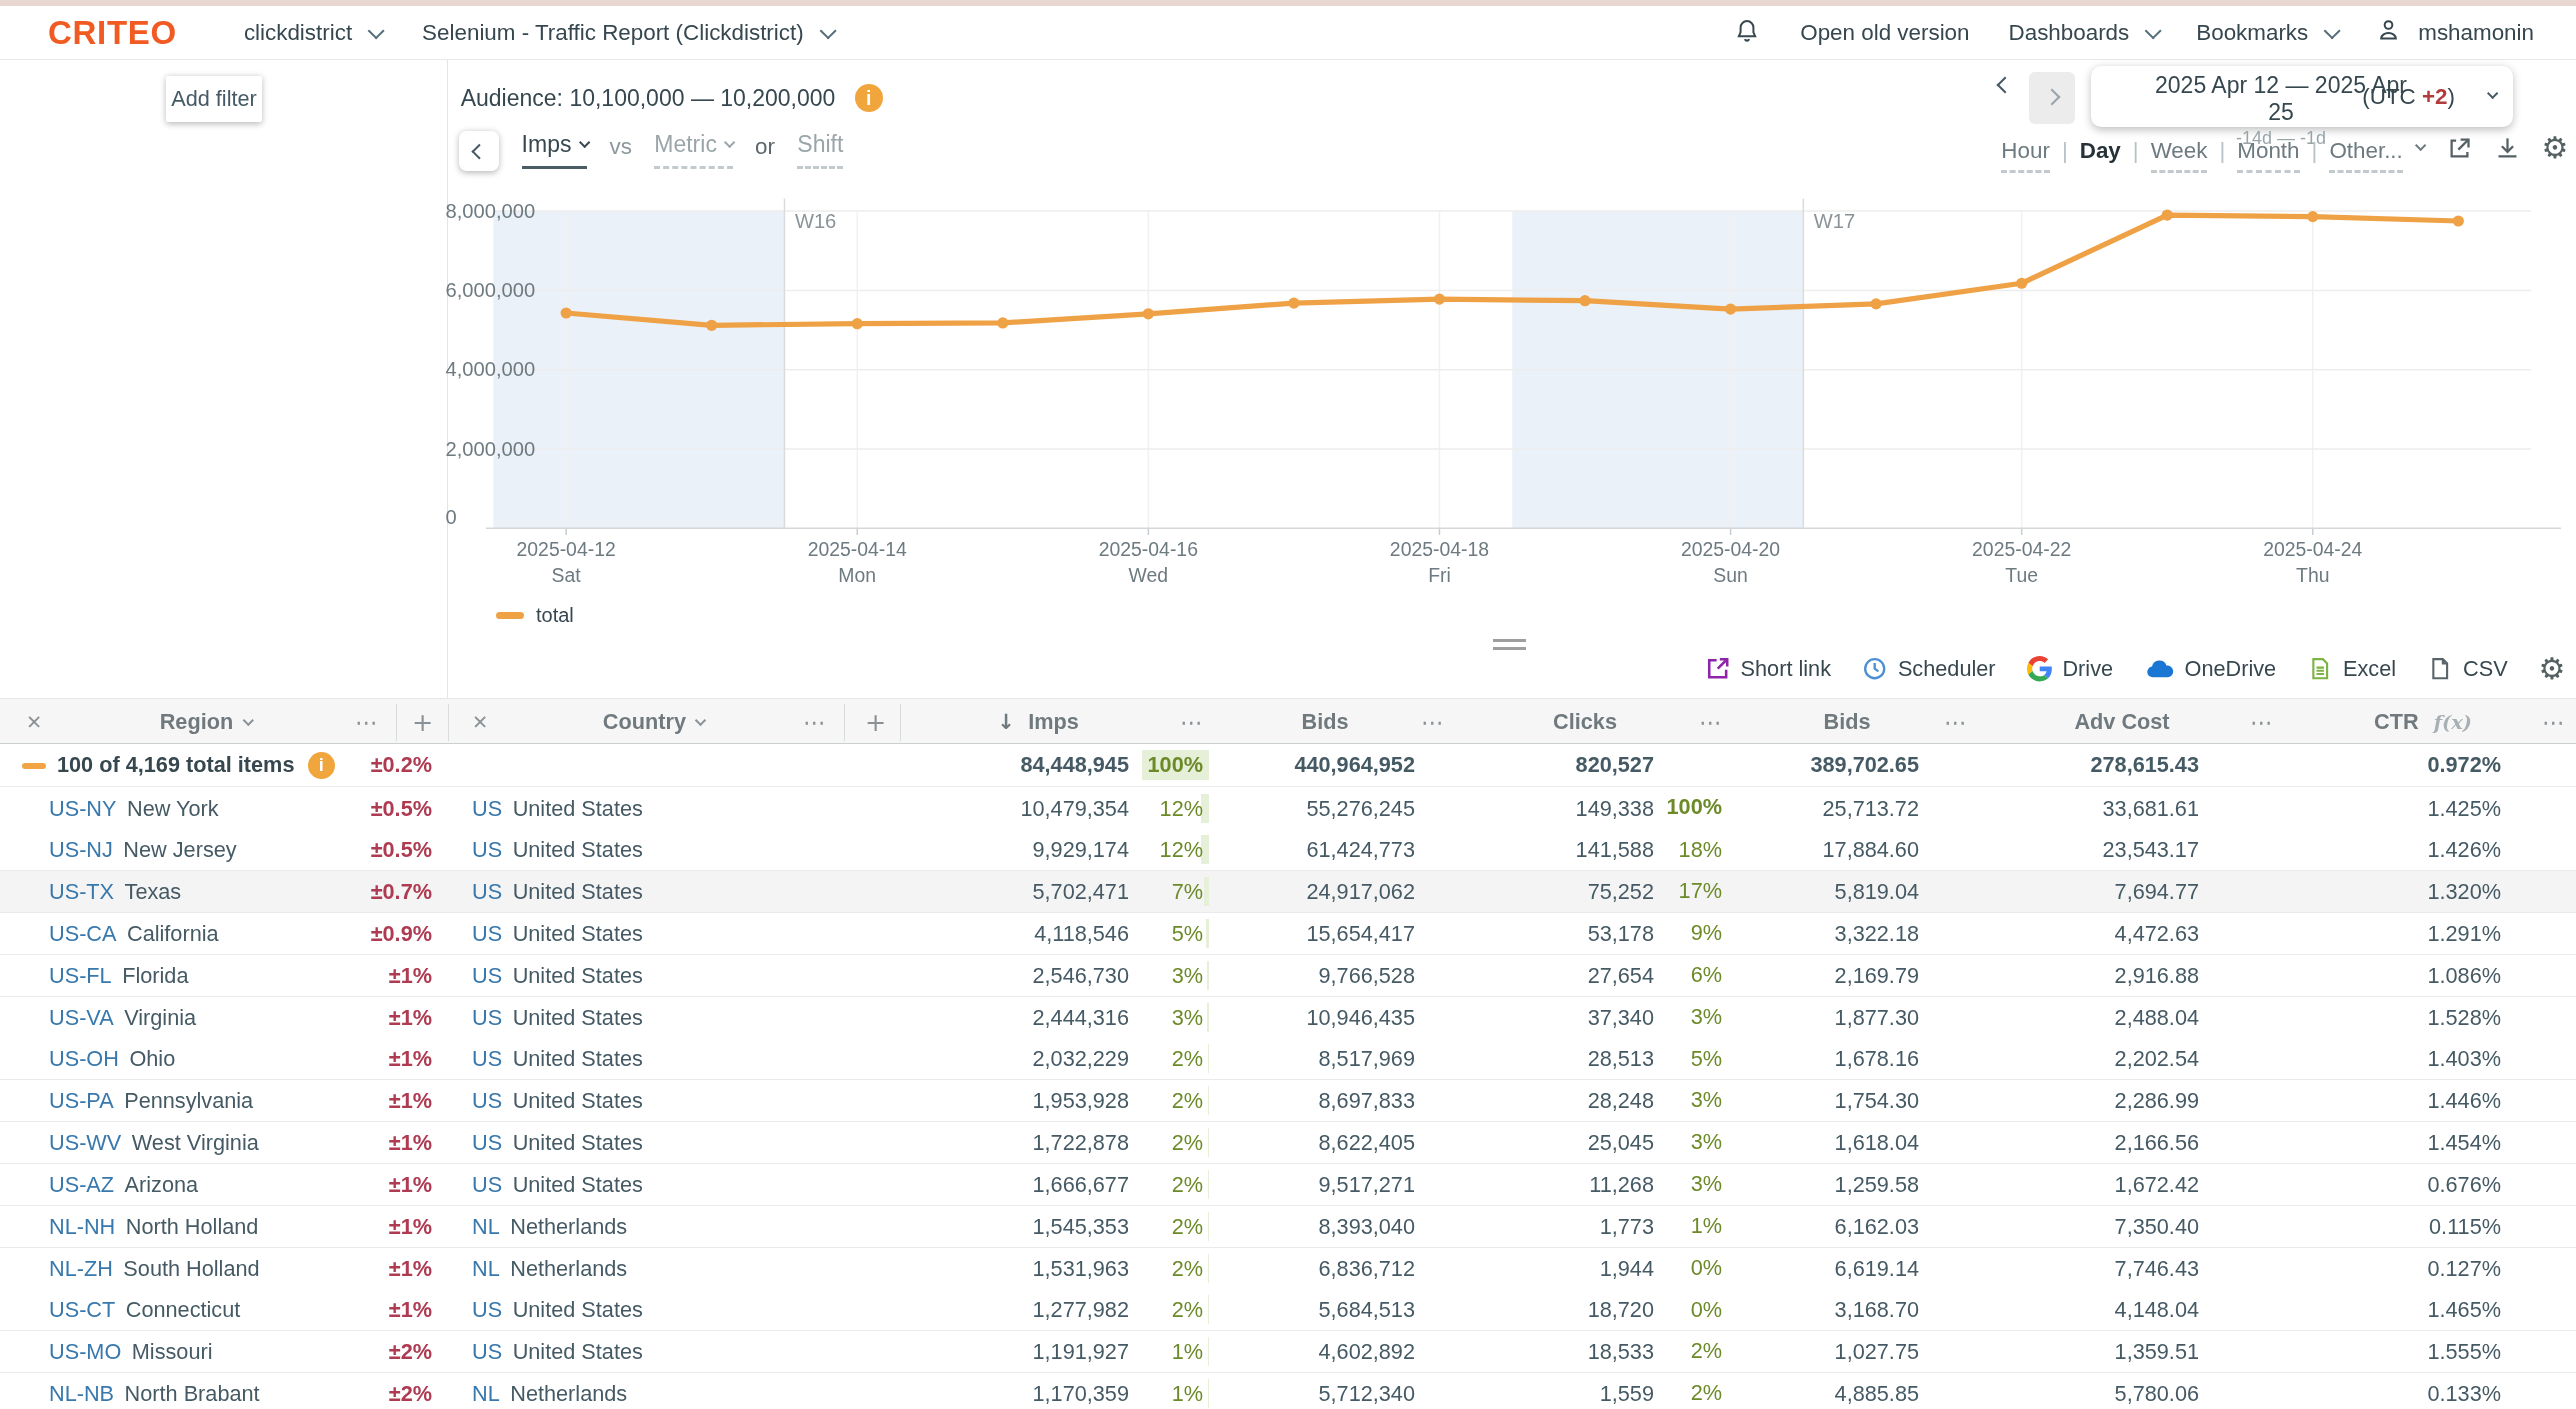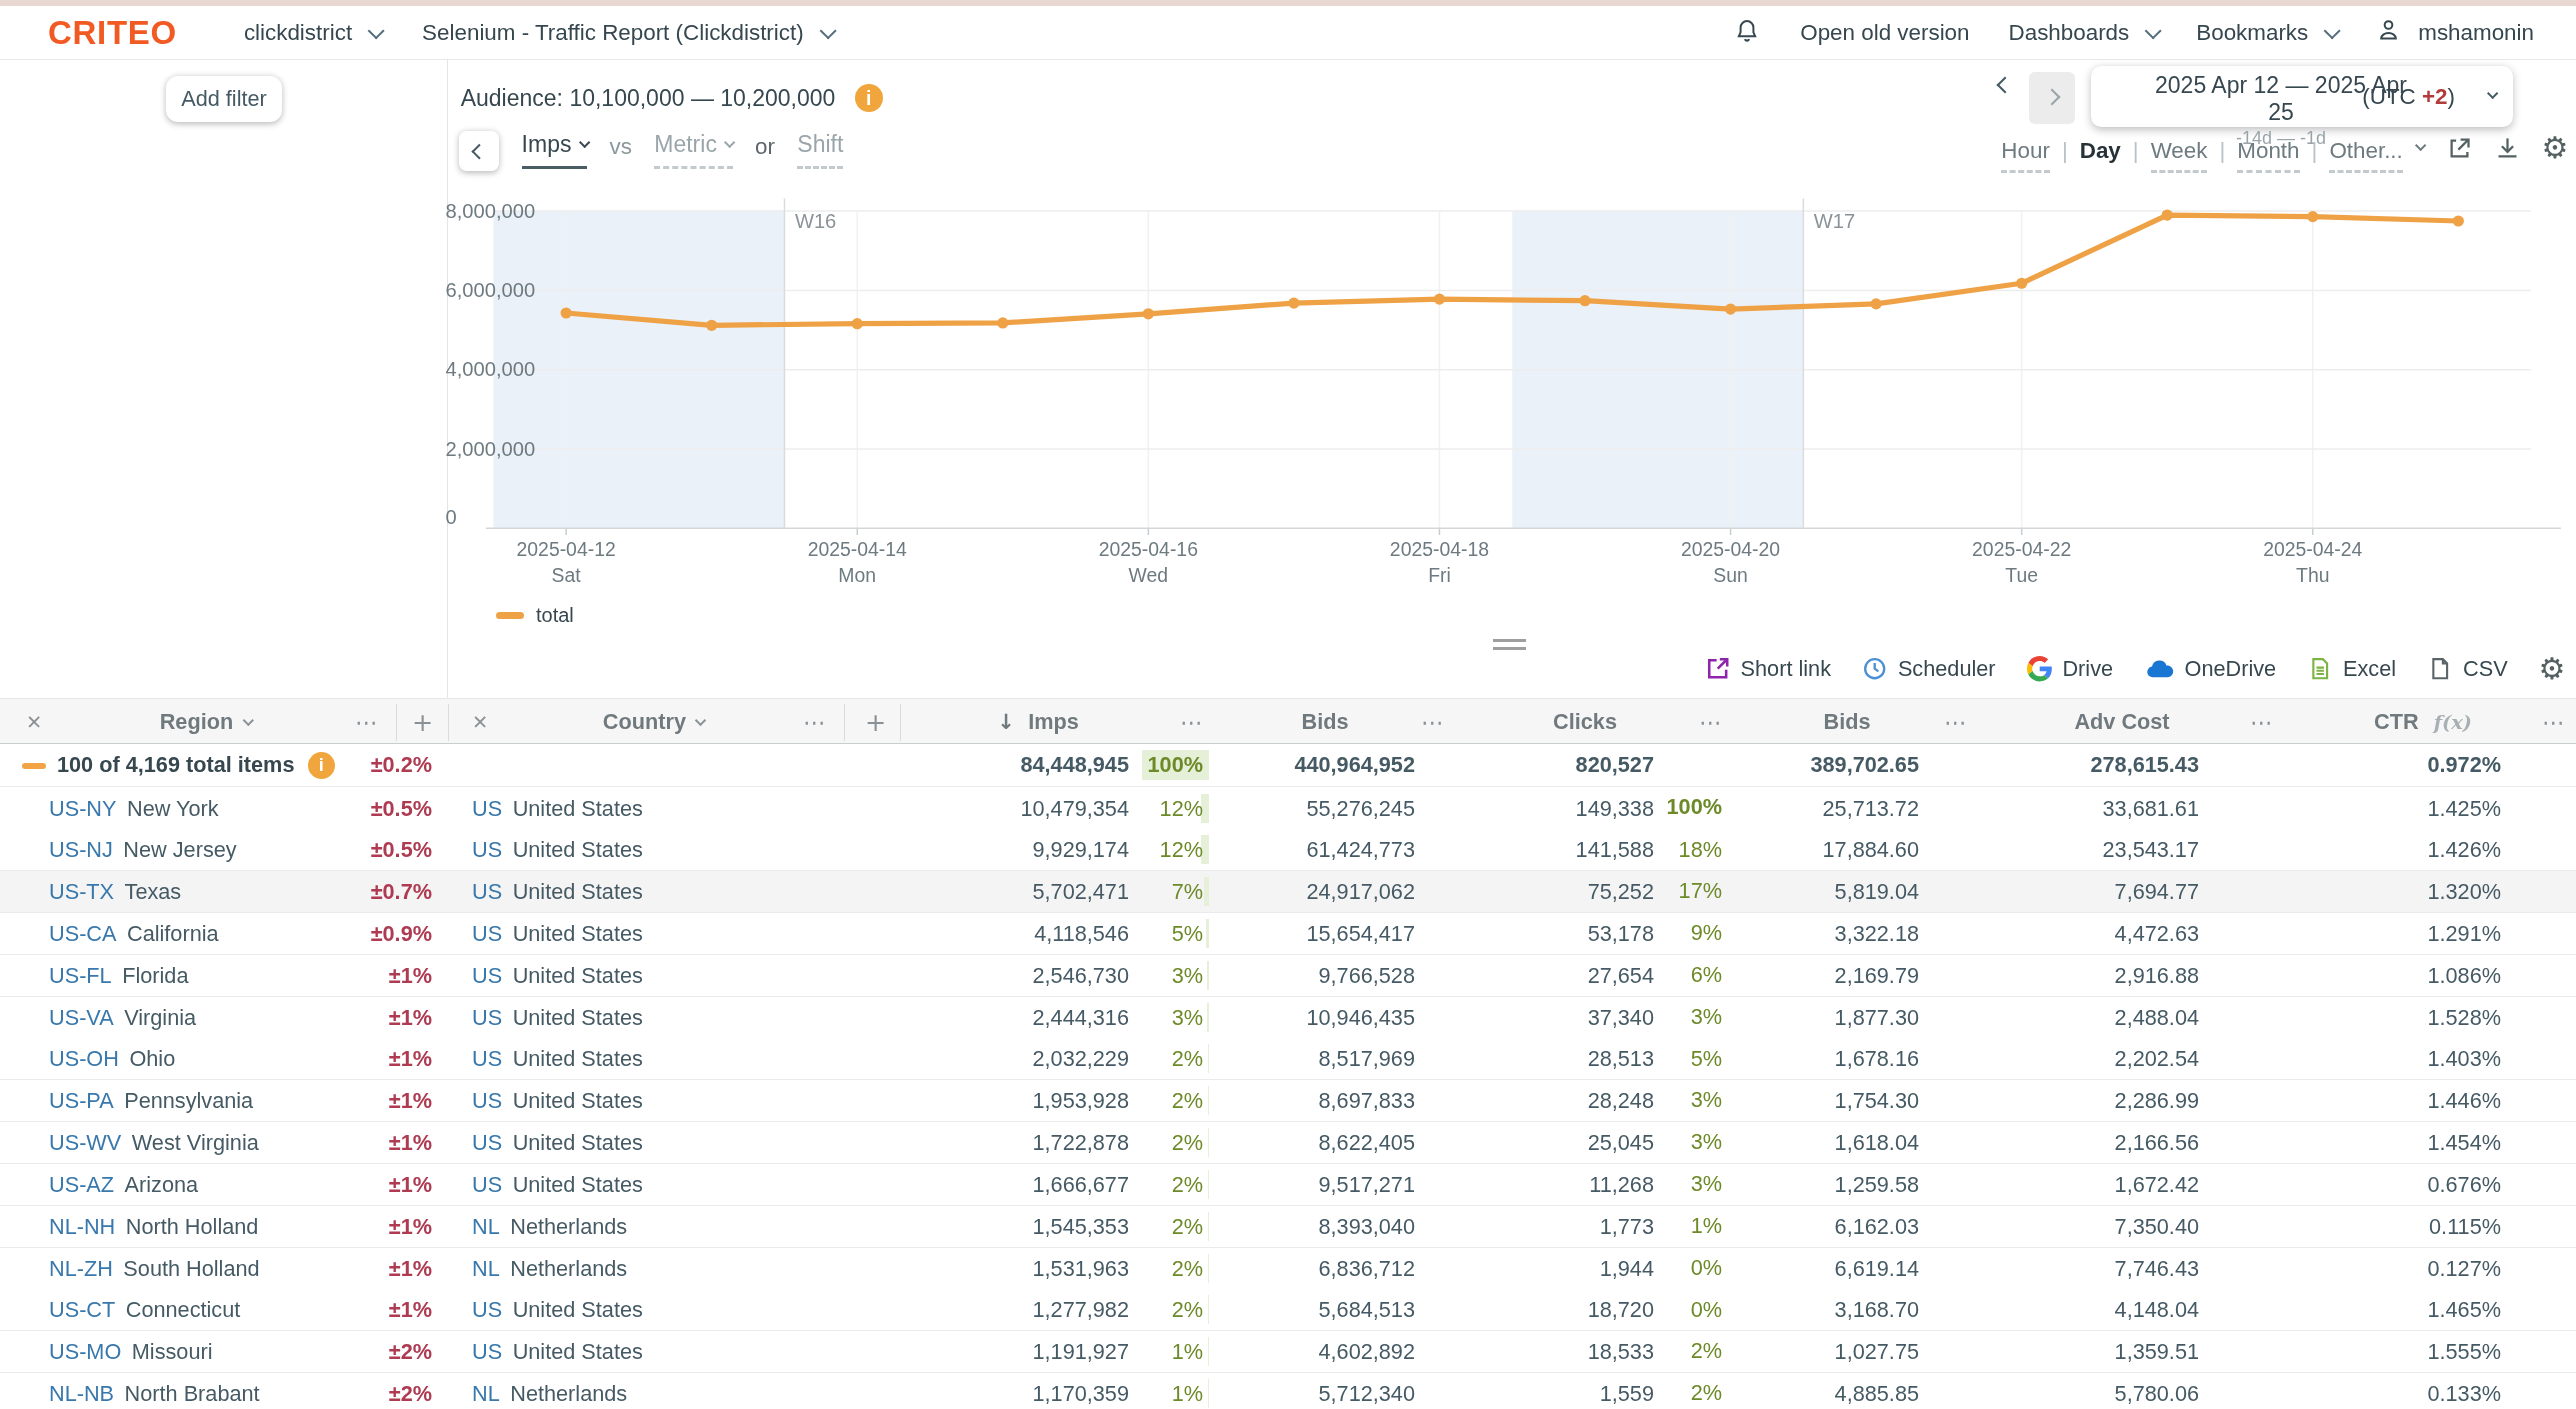--- a/index.html
+++ b/index.html
@@ -17,22 +17,22 @@
   .tb-item { display:flex; align-items:center; gap:16px; font-size:22.4px; color:#36474F; cursor:pointer; }
   .tb-left { display:flex; align-items:center; gap:42px; margin-left:67px; }
   .tb-right { margin-left:auto; display:flex; align-items:center; gap:39px; margin-right:42px; }
   .chev { width:12px; height:12px; border-right:2.2px solid #546E7A; border-bottom:2.2px solid #546E7A;
     transform:rotate(45deg) translateY(-3px); display:inline-block; }
   .icon-svg { display:inline-block; vertical-align:middle; }
 
   
   .filter-panel { position:absolute; top:60px; left:0; width:448px; height:638px; background:#fff;
     border-right:1.5px solid #e4e4e4; }
-  .add-filter { position:absolute; left:166px; top:16.4px; width:116px; height:46px; background:#fff;
-    border:none; border-radius:12px; box-shadow:0 1.5px 6px rgba(0,0,0,.28); font-size:21.7px; color:#455A64;
+  .add-filter { position:absolute; left:166px; top:16.4px; width:96px; height:46px; background:#fff;
+    border:none; border-radius:2px; box-shadow:0 1.5px 6px rgba(0,0,0,.28); font-size:21.7px; color:#455A64;
     font-family:inherit; cursor:pointer; }
 
   
   .chart-panel { position:absolute; top:60px; left:448px; width:2128px; height:638px; background:#fff; }
   .audience-row { position:absolute; left:12.7px; top:24px; display:flex; align-items:center; gap:19.4px; }
   .audience-text { font-size:23px; color:#36474F; }
   .info-icon { width:28px; height:28px; border-radius:50%; background:#F0A63C; color:#fff; font-size:19.4px;
     font-weight:700; display:flex; align-items:center; justify-content:center; font-style:normal; }
   .metric-row { position:absolute; left:11.2px; top:71px; display:flex; align-items:flex-start; gap:22.4px; }
   .back-btn { width:40px; height:40px; background:#fff; border:none; border-radius:7.5px;

